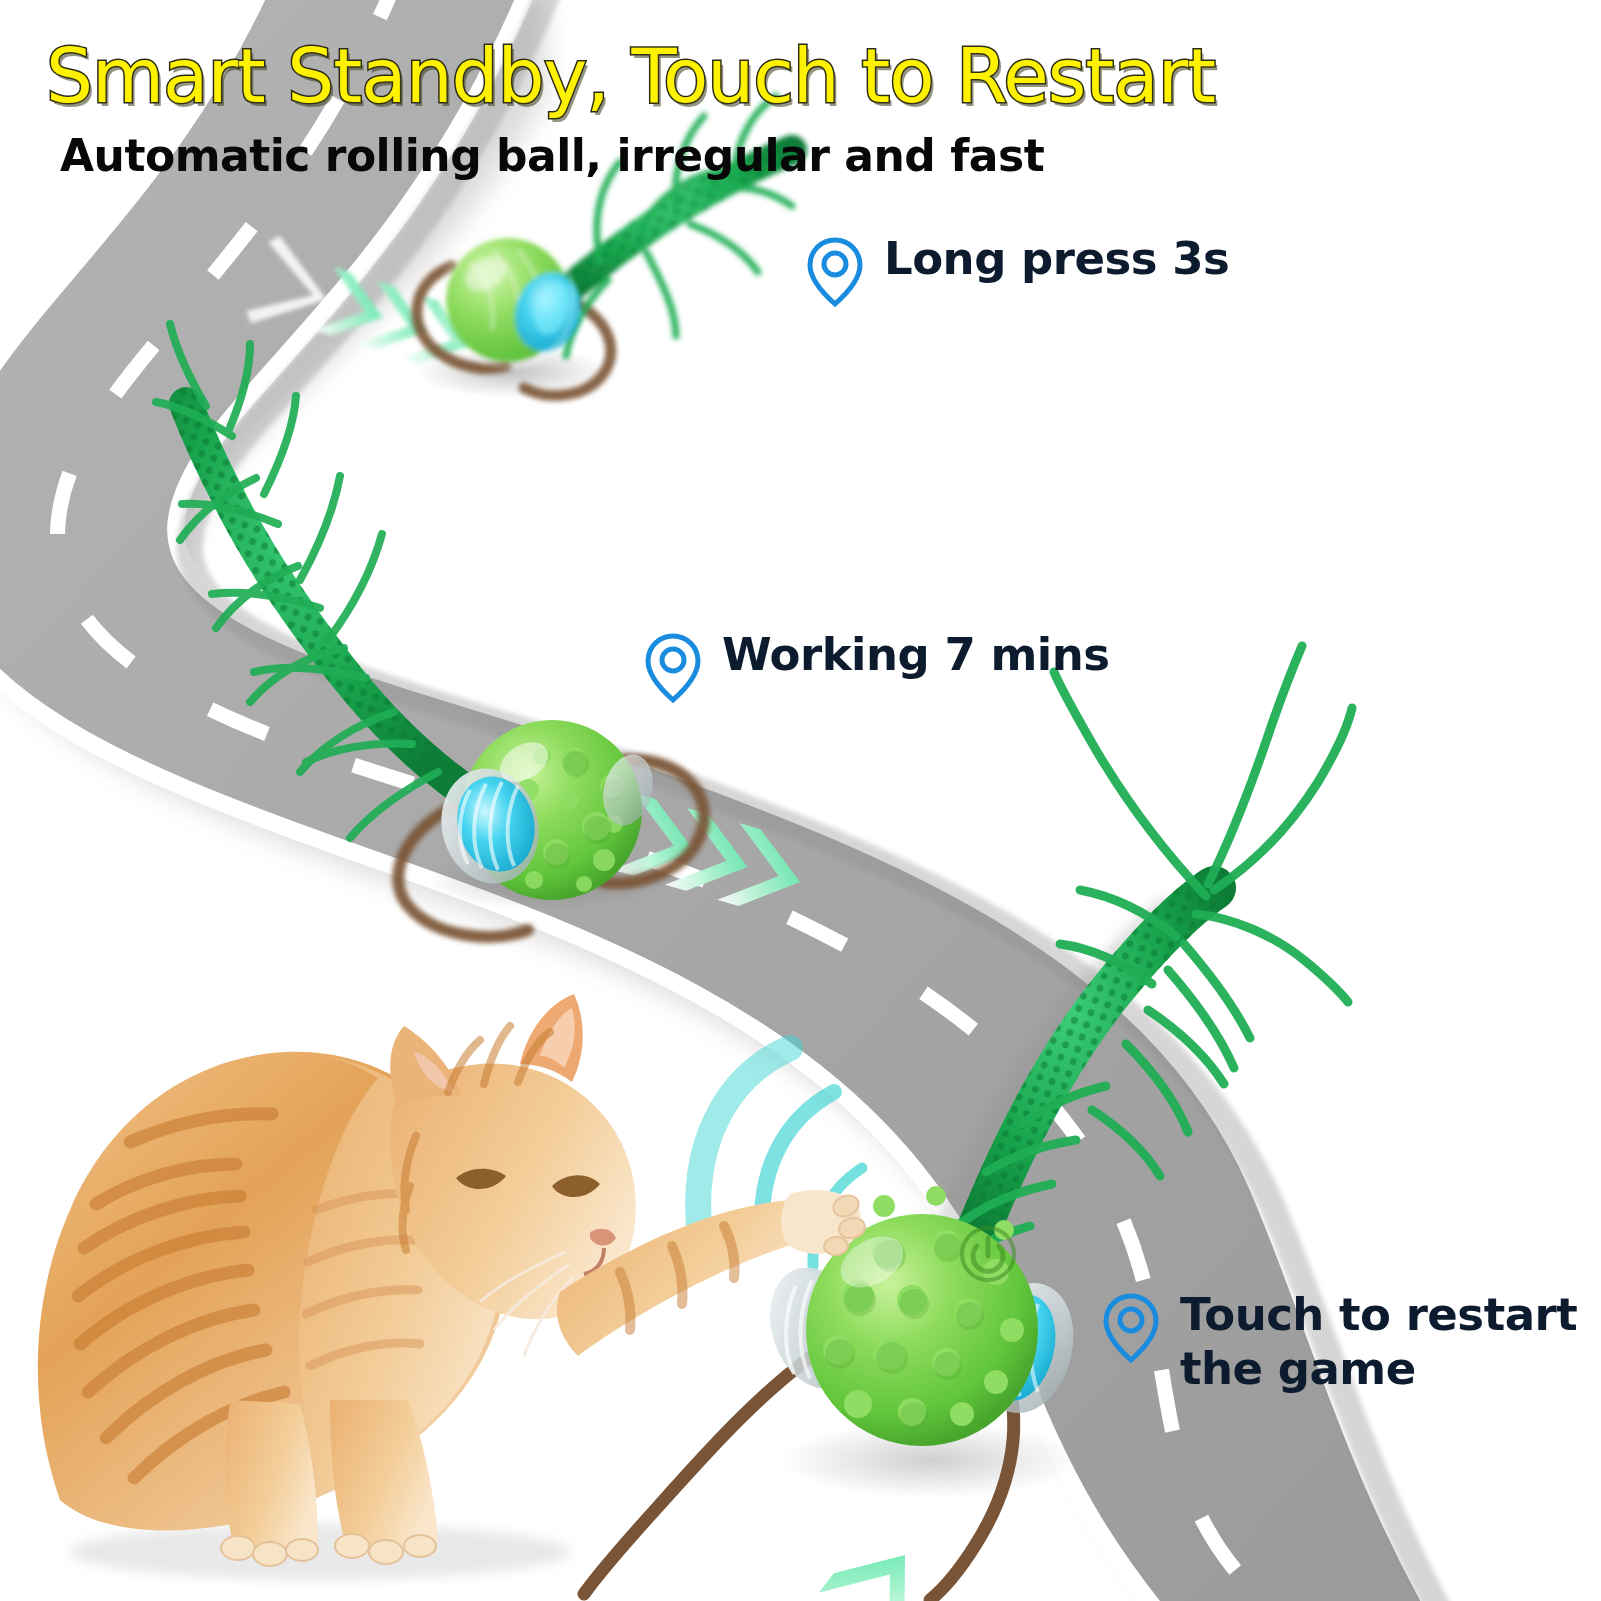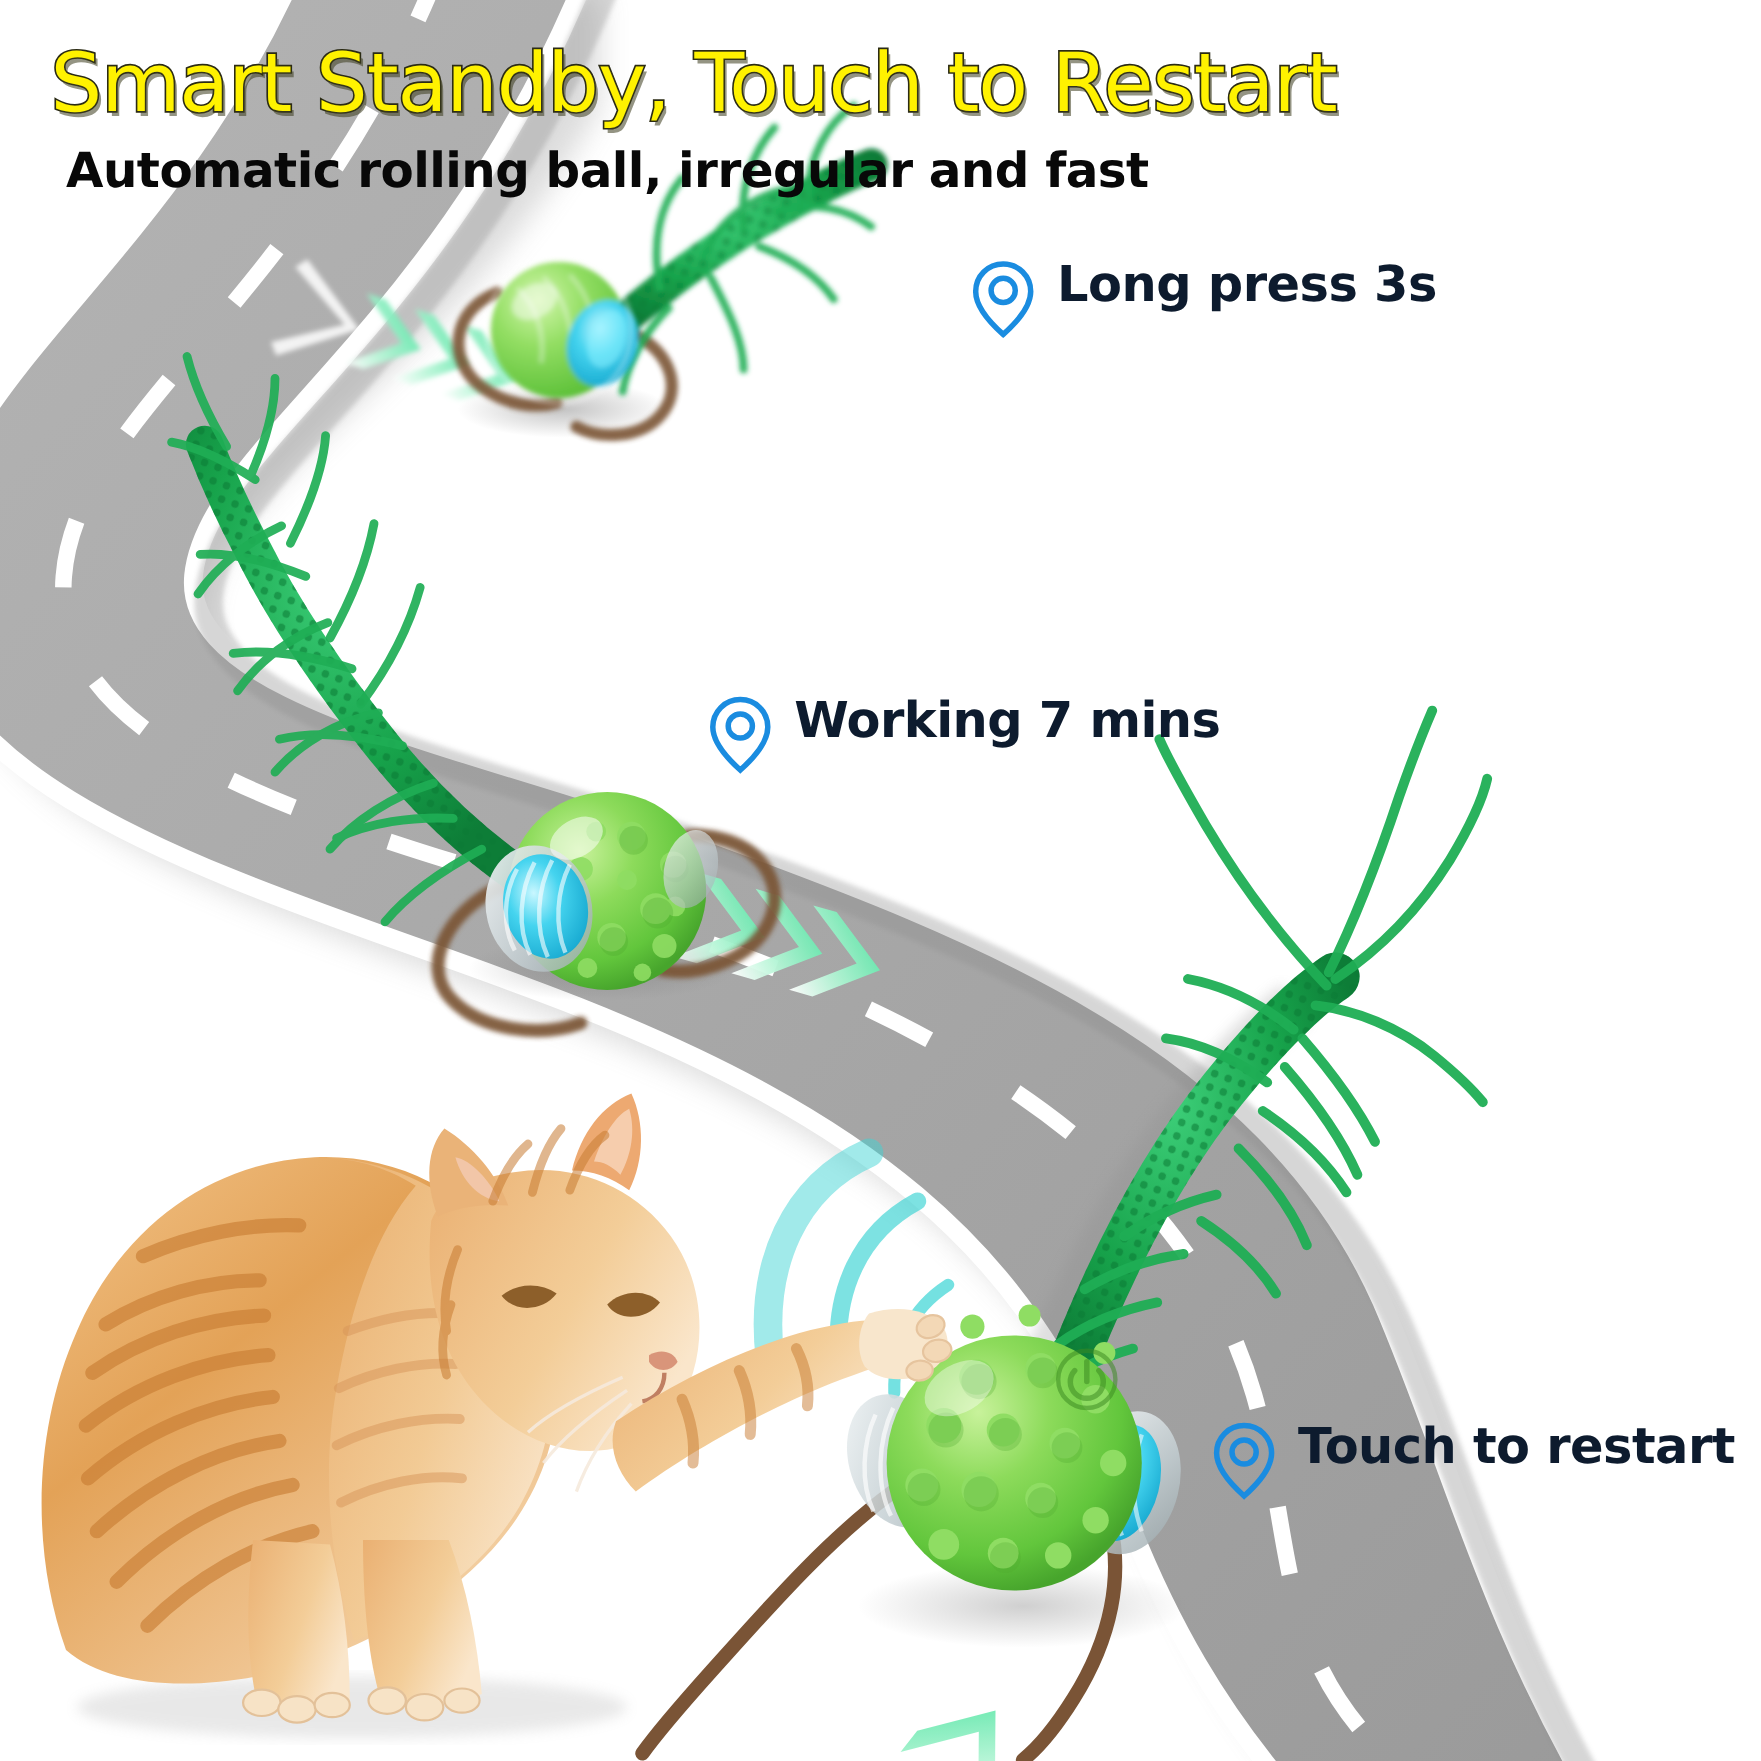--- a/index.html
+++ b/index.html
@@ -31,21 +31,21 @@
   }
 
   
   .callout{position:absolute;display:flex;align-items:flex-start;z-index:45;}
   .pin{flex:0 0 auto;width:62px;height:72px;margin-right:18px;margin-top:4px;}
   .callout-text{
      font-family:"DejaVu Sans","Liberation Sans",sans-serif;
      font-weight:bold;font-size:45px;line-height:54px;
      color:#0d1b2e;white-space:nowrap;letter-spacing:-0.5px;
   }
-  #callout-power  {left:881px;  top:232px;}
+  #callout-power  {left:804px;  top:232px;}
   #callout-standby{left:642px;  top:628px;}
   #callout-touch  {left:1100px; top:1288px;}
 </style>
 </head>
 <body>
 
 <div id="stage">
 
   <svg id="scene" viewBox="0 0 1601 1601">
     <defs>
@@ -513,16 +513,17 @@
     </div>
   </div>
 
   <div class="callout" id="callout-touch">
     <svg class="pin" viewBox="0 0 62 72">
       <path d="M31 4 C17 4 6 15 6 29 C6 44 22 60 31 68 C40 60 56 44 56 29 C56 15 45 4 31 4 Z" fill="none" stroke="#1a8ce0" stroke-width="5"></path>
       <circle cx="31" cy="28" r="11" fill="none" stroke="#1a8ce0" stroke-width="5"></circle>
     </svg>
     <div>
       <div class="callout-text">Touch to restart</div>
+      <div class="callout-text">the game</div>
     </div>
   </div>
 
 </div>
 
 </body></html>

